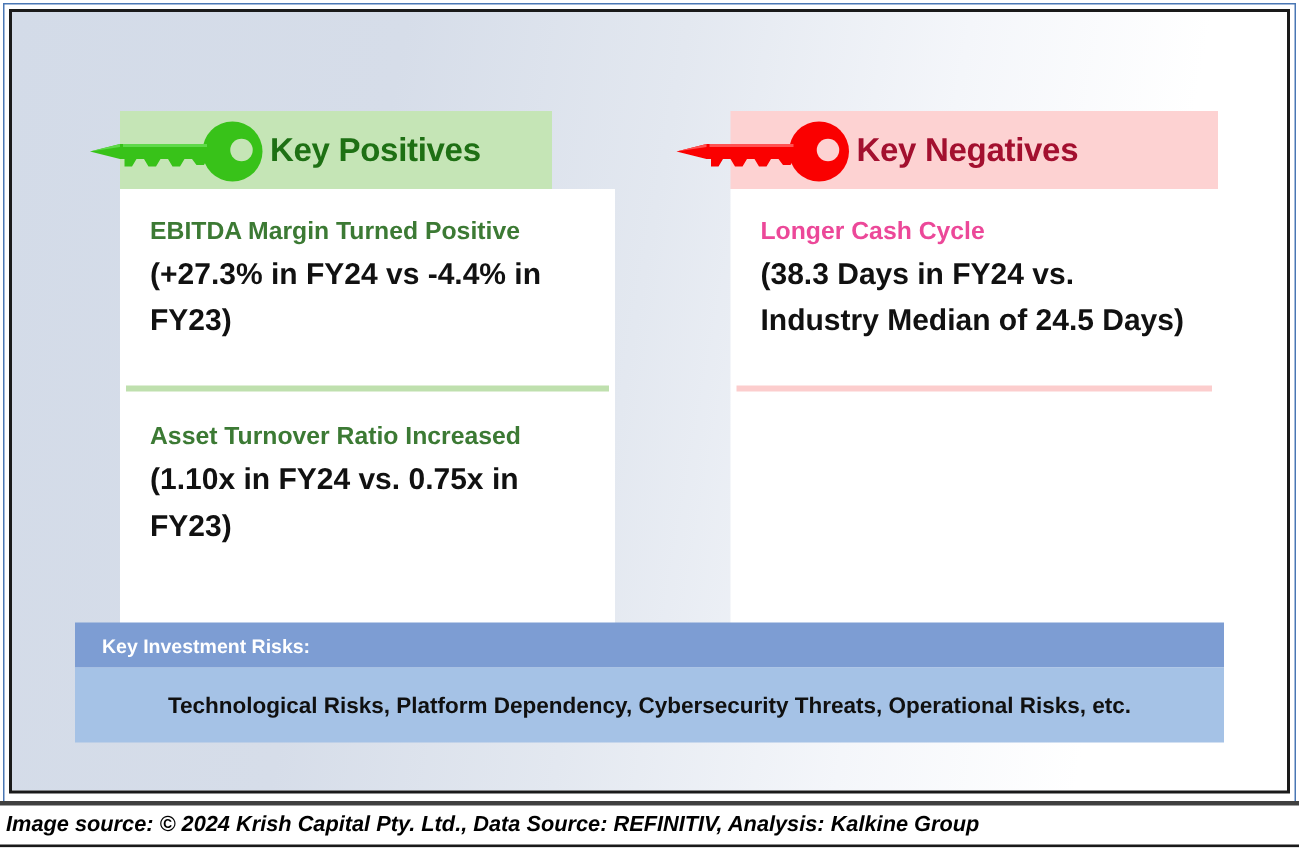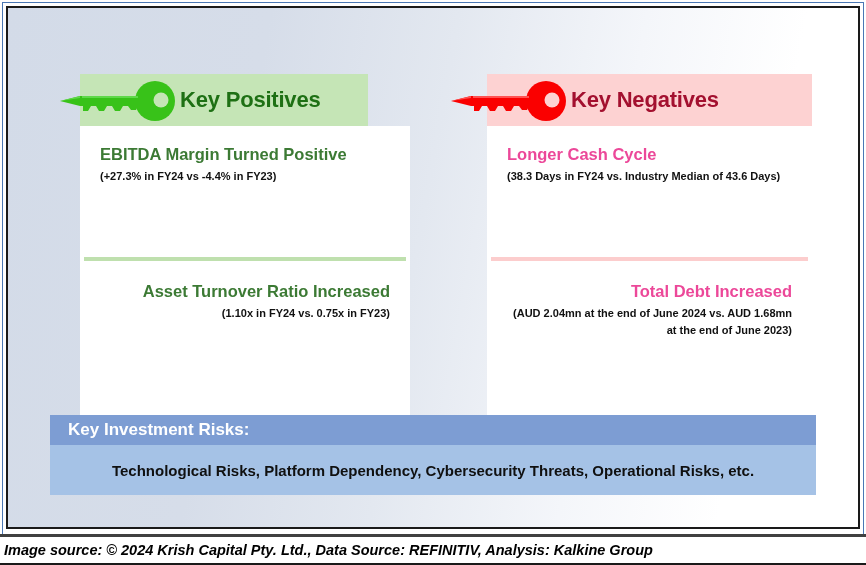--- a/index.html
+++ b/index.html
@@ -99,59 +99,59 @@
     box-sizing: border-box;
   }
   .col-pos .card { width: 330px; height: 294px; }
   .col-neg .card { width: 325px; height: 294px; }
 
   .entry {
     box-sizing: border-box;
     padding: 16px 20px 6px 20px;
   }
   .entry.first { height: 131px; }
-  .entry.second { height: 163px; padding-top: 18px; text-align: right; }
+  .entry.second { height: 163px; padding-top: 18px; }
 
   .divider {
     height: 4px;
     margin: 0 4px 0 4px;
   }
   .divider-pos { background: #bfe0ae; }
   .divider-neg { background: #fccdcd; }
 
   .entry-title {
     font-size: 16.5px;
     font-weight: bold;
     line-height: 1.55;
     margin: 0 0 0 0;
   }
   .title-pos { color: #3c7a34; }
   .title-neg { color: #ec4899; }
 
   .entry-body {
-    font-size: 11px;
+    font-size: 20px;
     font-weight: bold;
     color: #111111;
     line-height: 1.55;
     margin: 0;
   }
 
   
   .risk-banner {
     position: absolute;
     left: 42px;
     top: 407px;
     width: 766px;
     height: 80px;
   }
   .risk-head {
     height: 30px;
     background: #7d9dd3;
     color: #ffffff;
-    font-size: 17px;
+    font-size: 13px;
     font-weight: bold;
     display: flex;
     align-items: center;
     padding-left: 18px;
     box-sizing: border-box;
   }
   .risk-body {
     height: 50px;
     background: #a5c2e6;
     color: #101010;
@@ -251,29 +251,25 @@
           </svg>
         </div>
 
         <div class="header-title">Key Negatives</div>
       </div>
 
       <div class="card">
 
         <div class="entry first">
           <div class="entry-title title-neg">Longer Cash Cycle</div>
-          <div class="entry-body">(38.3 Days in FY24 vs. Industry Median of 43.6 Days)</div>
+          <div class="entry-body">(38.3 Days in FY24 vs. Industry Median of 24.5 Days)</div>
         </div>
 
         <div class="divider divider-neg"></div>
 
-        <div class="entry second">
-          <div class="entry-title title-neg">Total Debt Increased</div>
-          <div class="entry-body">(AUD 2.04mn at the end of June 2024 vs. AUD 1.68mn at the end of June 2023)</div>
-        </div>
 
       </div>
     </div>
 
     <div class="risk-banner">
       <div class="risk-head">Key Investment Risks:</div>
       <div class="risk-body">Technological Risks, Platform Dependency, Cybersecurity Threats, Operational Risks, etc.</div>
     </div>
 
   </div>

